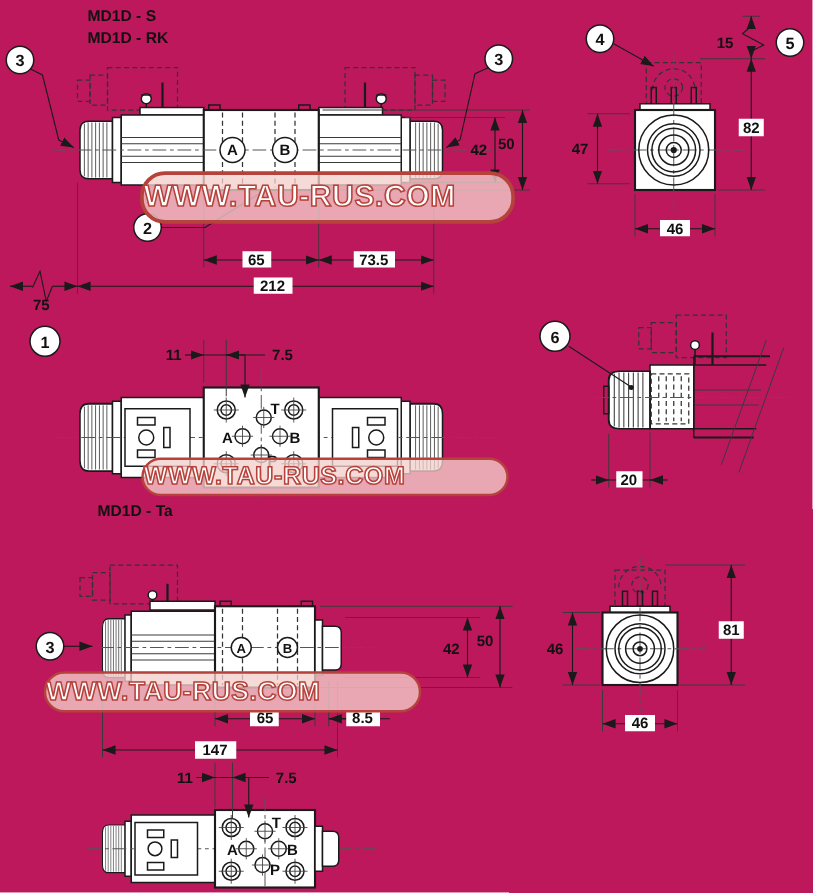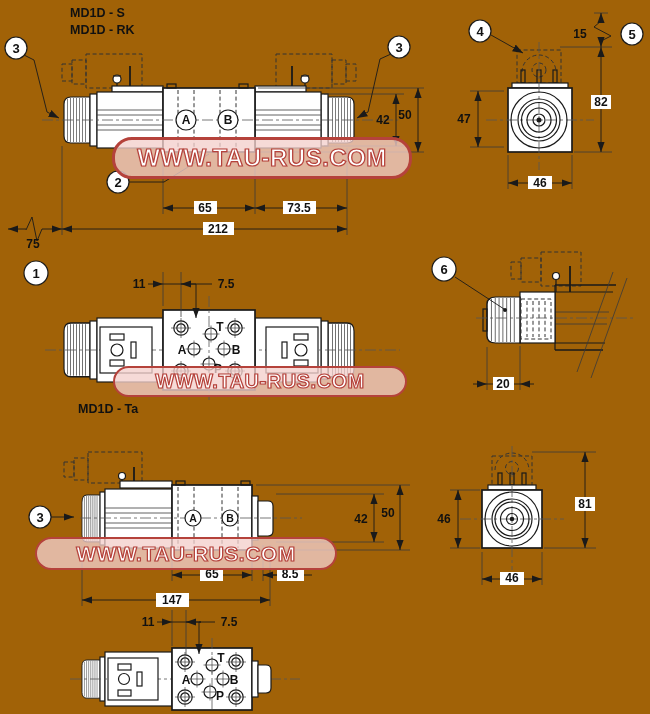--- a/index.html
+++ b/index.html
@@ -1,35 +1,35 @@
 <!DOCTYPE html>
 <html><head>
 <meta charset="utf-8">
 <style>
   html,body{margin:0;padding:0;background:#fff;}
-  .canvas{position:relative;width:650px;height:714px;background:#a16207;overflow:hidden;
+  .canvas{position:relative;width:650px;height:714px;background:#be185d;overflow:hidden;
           font-family:"Liberation Sans",sans-serif;}
   svg{position:absolute;left:0;top:0;}
   
   .ln  {fill:none;stroke:#1a1a1a;stroke-width:1.2;}
   .ln2 {fill:none;stroke:#1a1a1a;stroke-width:1.7;}
   .fw  {fill:#fff;}
   .thin{fill:none;stroke:#3a3a3a;stroke-width:0.8;}
   .dash{fill:none;stroke:#333;stroke-width:1;stroke-dasharray:4 2.6;}
   .cl  {fill:none;stroke:#555;stroke-width:0.8;stroke-dasharray:11 3 3 3;}
   .cl2 {stroke:#444;stroke-width:0.7;}
   .dim {fill:none;stroke:#1a1a1a;stroke-width:0.9;}
   .pin {fill:none;stroke:#1a1a1a;stroke-width:1.8;}
   text.d {font:bold 12px "Liberation Sans",sans-serif;fill:#111;text-anchor:middle;}
   text.t {font:bold 12.5px "Liberation Sans",sans-serif;fill:#111;text-anchor:start;}
   text.b {font:bold 13px "Liberation Sans",sans-serif;fill:#111;text-anchor:middle;}
   text.p {font:bold 12px "Liberation Sans",sans-serif;fill:#111;text-anchor:middle;}
   text.ps{font:bold 10.5px "Liberation Sans",sans-serif;fill:#111;text-anchor:middle;}
   
-  .wm{position:absolute;display:flex;align-items:center;justify-content:center;
+  .wm{position:absolute;display:flex;align-items:center;
       border:3px solid #b5423b;border-radius:20px;background:rgba(243,208,204,0.78);
       color:#fff;font-weight:800;letter-spacing:0.5px;
       -webkit-text-stroke:1.2px #b5423b;text-shadow:0 0 1px #b5423b;}
   .wm1{left:112px;top:137px;width:294px;height:36px;font-size:24px;}
   .wm2{left:113px;top:366px;width:290px;height:27px;font-size:20px;border-width:2.5px;}
   .wm3{left:35px;top:537px;width:298px;height:29px;font-size:21px;border-width:2.5px;}
 </style>
 </head>
 <body>
 

